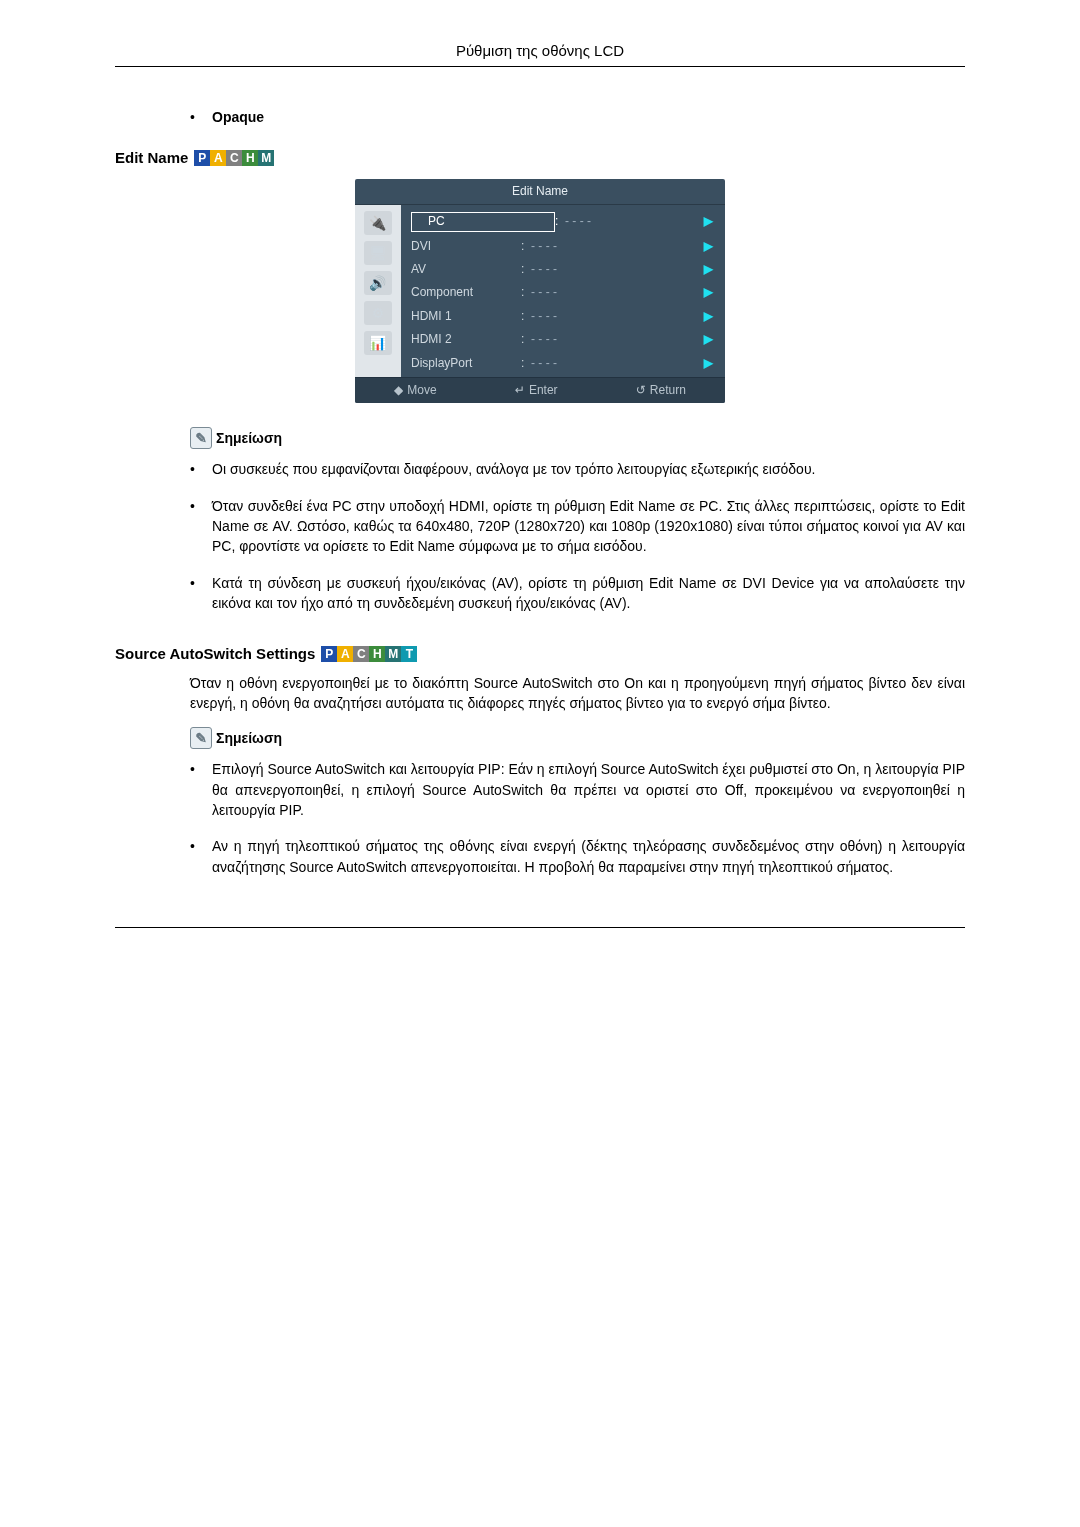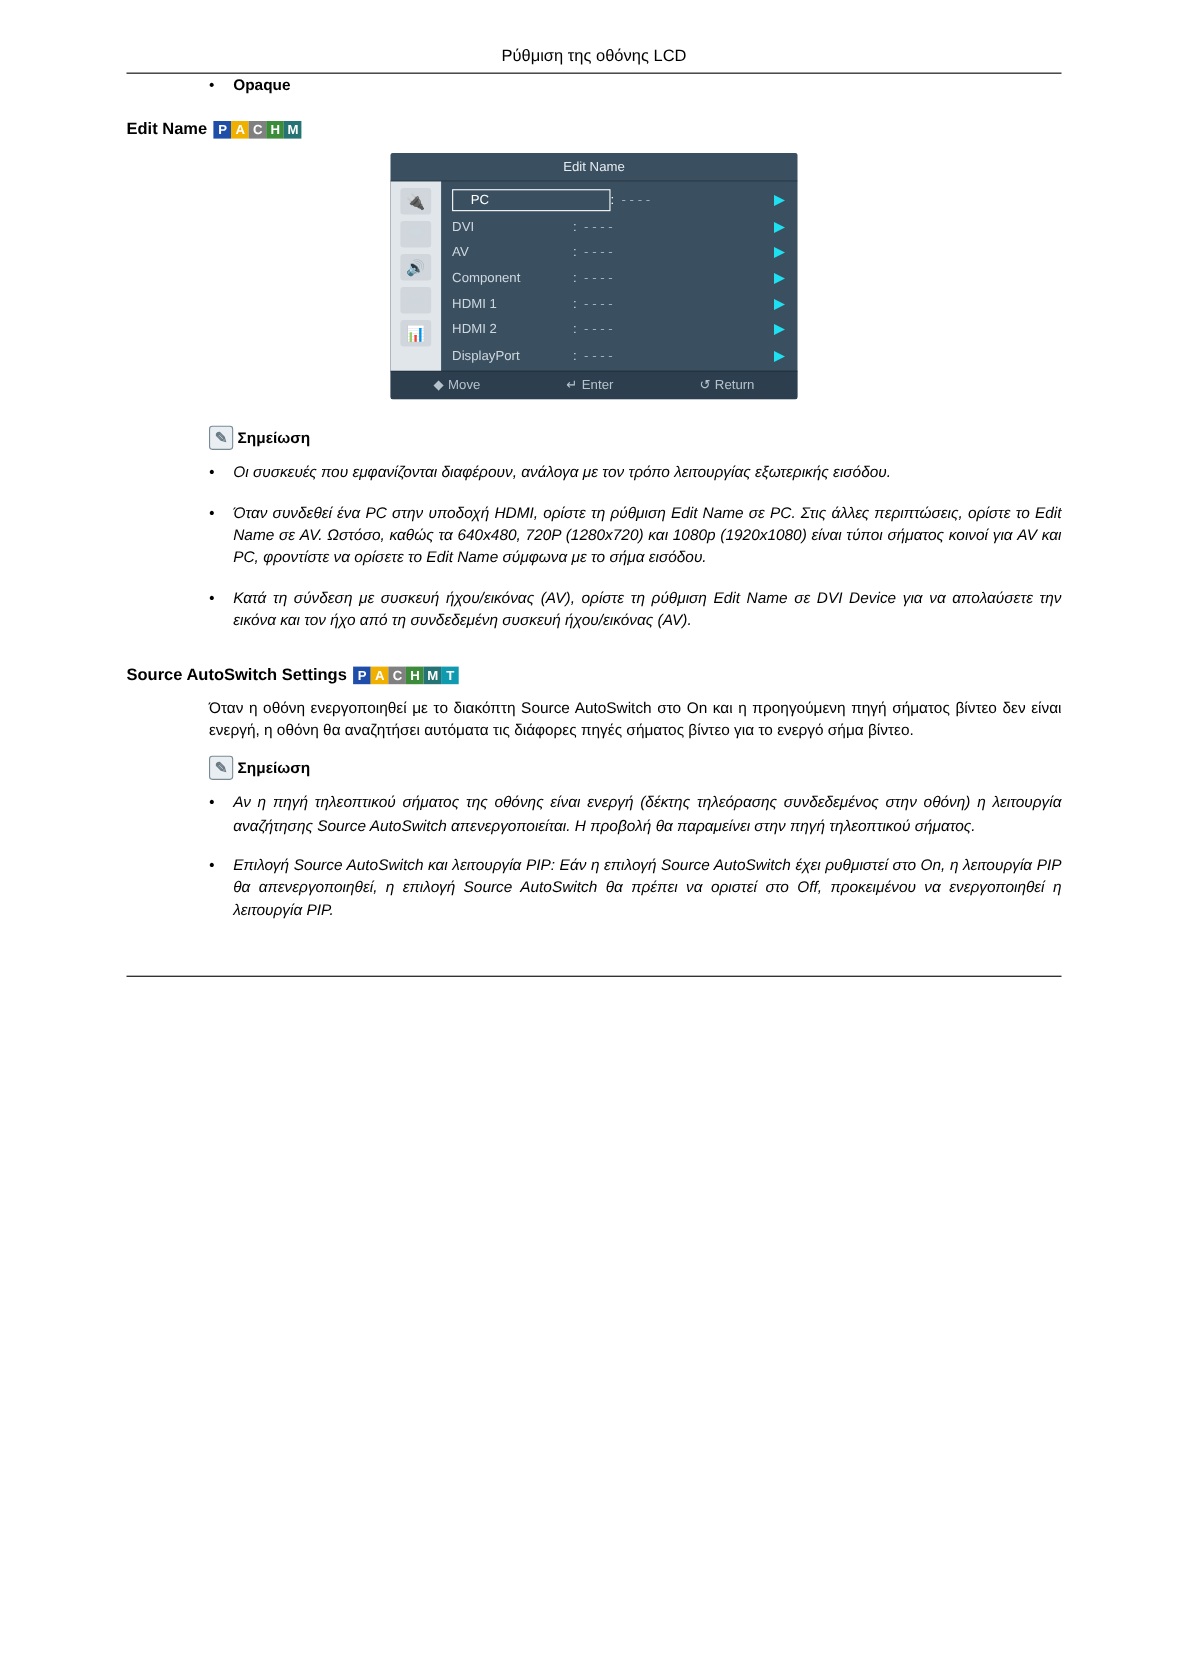--- a/index.html
+++ b/index.html
@@ -14,20 +14,21 @@
     width: 1080px;
     margin: 0 auto;
     padding: 40px 115px 60px 115px;
     box-sizing: border-box;
   }
   .header-title {
     text-align: center;
     font-size: 15px;
     padding-bottom: 4px;
     border-bottom: 1px solid #000;
+    margin-bottom: 40px;
   }
   .indent {
     margin-left: 75px;
   }
   .bullet-row {
     display: flex;
     align-items: baseline;
     margin-bottom: 20px;
   }
   .bullet-dot {
@@ -142,21 +143,21 @@
     width: 20px; height: 20px;
     border: 1px solid #7a8a94;
     border-radius: 3px;
     background: #e8eef2;
     display:flex;align-items:center;justify-content:center;
     color:#6a7a84;
     font-size:14px;
   }
   .para { margin: 0 0 14px 0; }
   ul.doc-list { list-style: none; padding: 0; margin: 0 0 0 0; }
-  ul.doc-list > li { display:flex; margin-bottom: 16px; font-style: italic; }
+  ul.doc-list > li { display:flex; margin-bottom: 16px; }
   ul.doc-list > li::before { content:"•"; width:22px; flex-shrink:0; }
   .li-body { flex:1; text-align: justify; }
   .li-body p { margin: 0 0 14px 0; }
   .bold { font-weight: bold; }
   hr.footer-rule {
     border: none;
     border-top: 1px solid #000;
     margin: 50px 0 0 0;
   }
 </style>
@@ -298,22 +299,22 @@
   <div class="indent">
     <p class="para" style="text-align:justify">Όταν η οθόνη ενεργοποιηθεί με το διακόπτη Source AutoSwitch στο On και η προηγούμενη πηγή σήματος βίντεο δεν είναι ενεργή, η οθόνη θα αναζητήσει αυτόματα τις διάφορες πηγές σήματος βίντεο για το ενεργό σήμα βίντεο.</p>
 
     <div class="note-row">
       <span class="note-icon">✎</span>
       <span>Σημείωση</span>
     </div>
 
     <ul class="doc-list">
       <li>
+        <div class="li-body">Επιλογή Source AutoSwitch και λειτουργία PIP: Εάν η επιλογή Source AutoSwitch έχει ρυθμιστεί στο On, η λειτουργία PIP θα απενεργοποιηθεί, η επιλογή Source AutoSwitch θα πρέπει να οριστεί στο Off, προκειμένου να ενεργοποιηθεί η λειτουργία PIP.</div>
+      </li>
+      <li>
         <div class="li-body">Αν η πηγή τηλεοπτικού σήματος της οθόνης είναι ενεργή (δέκτης τηλεόρασης συνδεδεμένος στην οθόνη) η λειτουργία αναζήτησης Source AutoSwitch απενεργοποιείται. Η προβολή θα παραμείνει στην πηγή τηλεοπτικού σήματος.</div>
-      </li>
-      <li>
-        <div class="li-body">Επιλογή Source AutoSwitch και λειτουργία PIP: Εάν η επιλογή Source AutoSwitch έχει ρυθμιστεί στο On, η λειτουργία PIP θα απενεργοποιηθεί, η επιλογή Source AutoSwitch θα πρέπει να οριστεί στο Off, προκειμένου να ενεργοποιηθεί η λειτουργία PIP.</div>
       </li>
     </ul>
   </div>
 
   <hr class="footer-rule">
 </div>
 
 </body></html>

